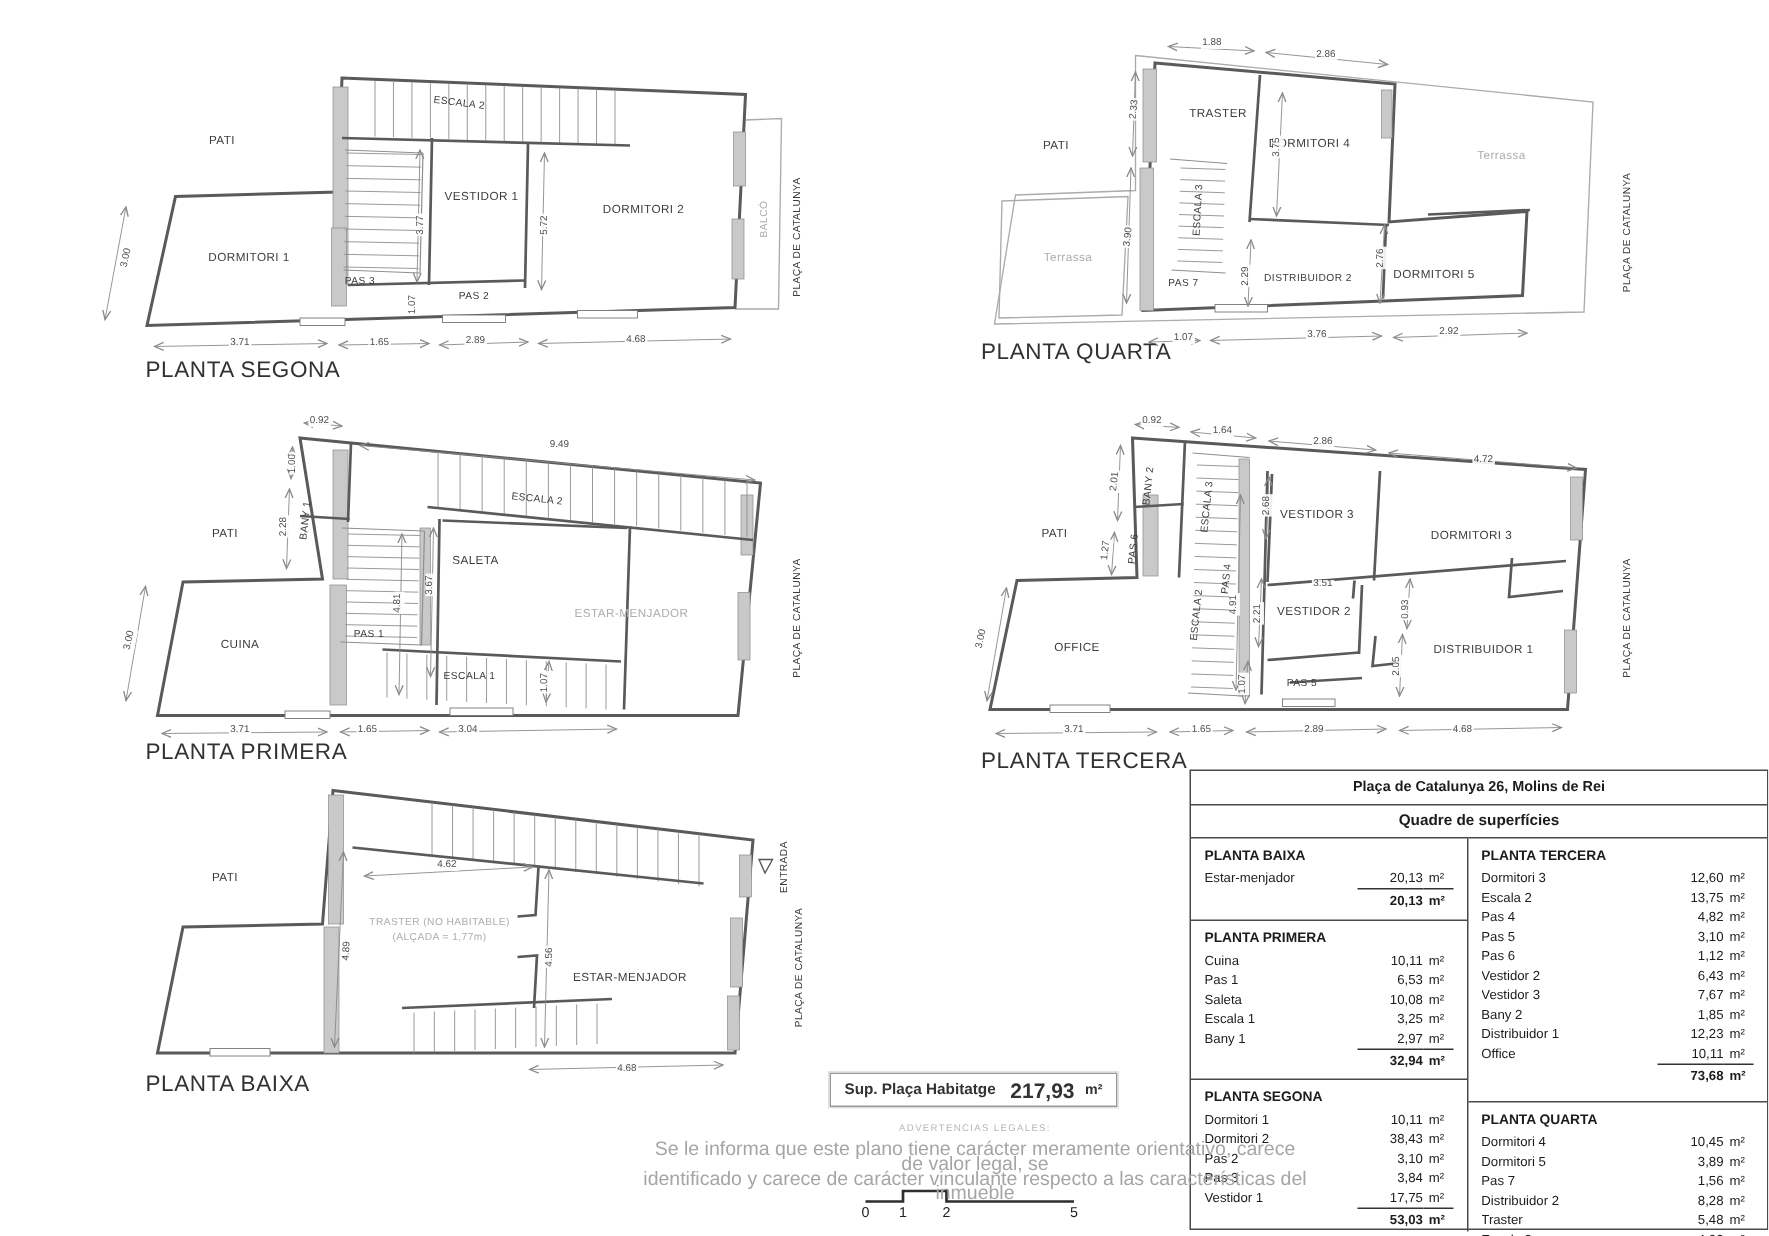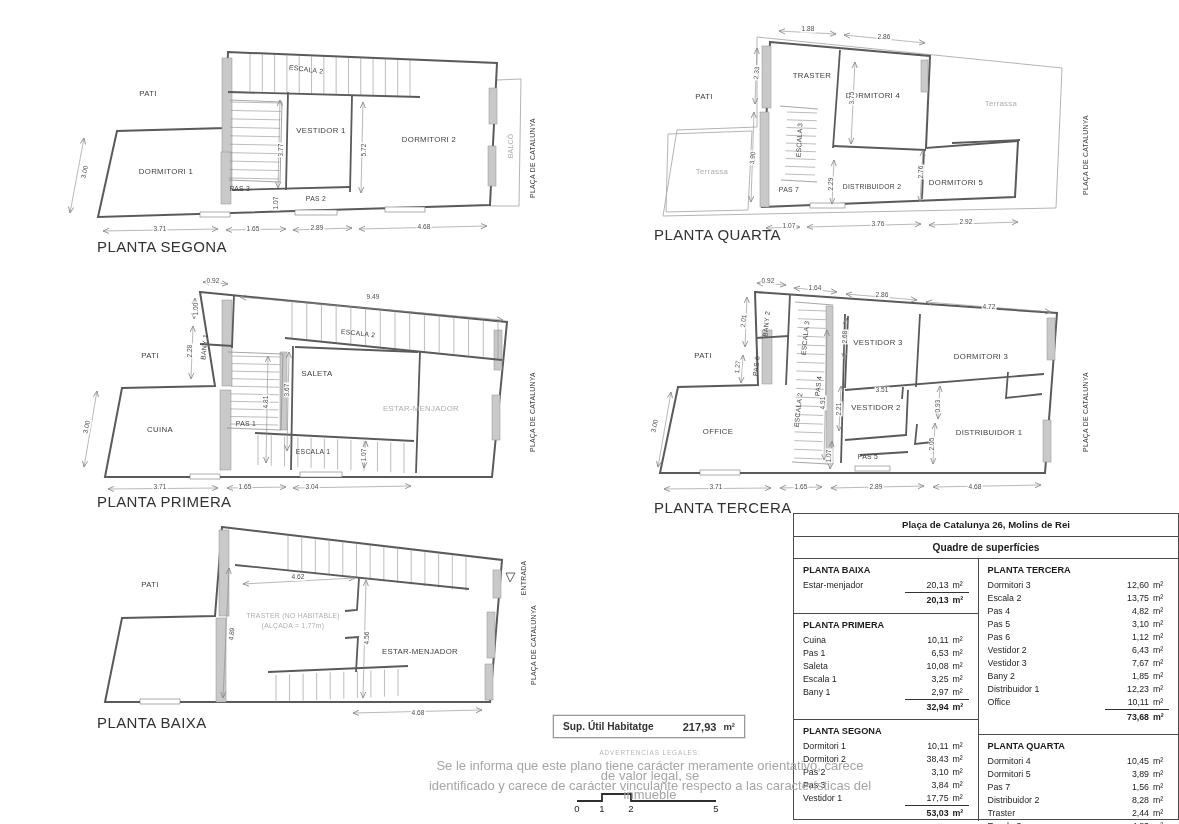--- a/index.html
+++ b/index.html
@@ -30,21 +30,21 @@
   .t-val{text-align:right}
   .t-unit{padding-left:4px}
   .t-row.total{line-height:14.5px}
   .t-row.total .t-val,.t-row.total .t-unit{font-weight:700;border-top:1px solid #333}
 
   
   .sumbox{position:absolute;left:553px;top:715px;width:192px;height:23px;background:#fff;
           border:1.5px solid #989898;outline:1px solid #e2e2e2;display:flex;align-items:center;
           padding:0 9px;box-sizing:border-box}
   .sum-l{flex:1;font-weight:700;font-size:10.2px;color:#333}
-  .sum-v{font-weight:700;font-size:11px;color:#333}
+  .sum-v{font-weight:700;font-size:14px;color:#333}
   .sum-u{font-weight:700;font-size:9.5px;color:#333;margin-left:7px}
 
   .legal-h{position:absolute;left:400px;top:749px;width:500px;text-align:center;font-size:6.4px;
            color:#b5b5b5;letter-spacing:.9px}
   .legal-p{position:absolute;left:428px;top:761px;width:444px;text-align:center;font-size:13px;
            color:#a5a5a5;line-height:9.8px}
   .stick{position:absolute;top:803px;font-size:9.5px;color:#222;transform:translateX(-50%)}
 </style>
 </head>
 <body>
@@ -586,35 +586,35 @@
               <span class="t-val">1,56</span>
               <span class="t-unit">m²</span>
             </div>
             <div class="t-row">
               <span class="t-lab">Distribuidor 2</span>
               <span class="t-val">8,28</span>
               <span class="t-unit">m²</span>
             </div>
             <div class="t-row">
               <span class="t-lab">Traster</span>
-              <span class="t-val">2,44</span>
+              <span class="t-val">5,48</span>
               <span class="t-unit">m²</span>
             </div>
             <div class="t-row">
               <span class="t-lab">Escala 3</span>
               <span class="t-val">4,83</span>
               <span class="t-unit">m²</span>
             </div>
           </div>
         </div>
       </div>
   </div>
 
   <div class="sumbox">
-    <span class="sum-l">Sup. Útil Habitatge</span>
+    <span class="sum-l">Sup. Plaça Habitatge</span>
     <span class="sum-v">217,93</span>
     <span class="sum-u">m²</span>
   </div>
 
   <div class="legal-h">ADVERTENCIAS LEGALES:</div>
   <div class="legal-p">
     <div>Se le informa que este plano tiene carácter meramente orientativo, carece de valor legal, se</div>
     <div>identificado y carece de carácter vinculante respecto a las características del inmueble</div>
   </div>
 

